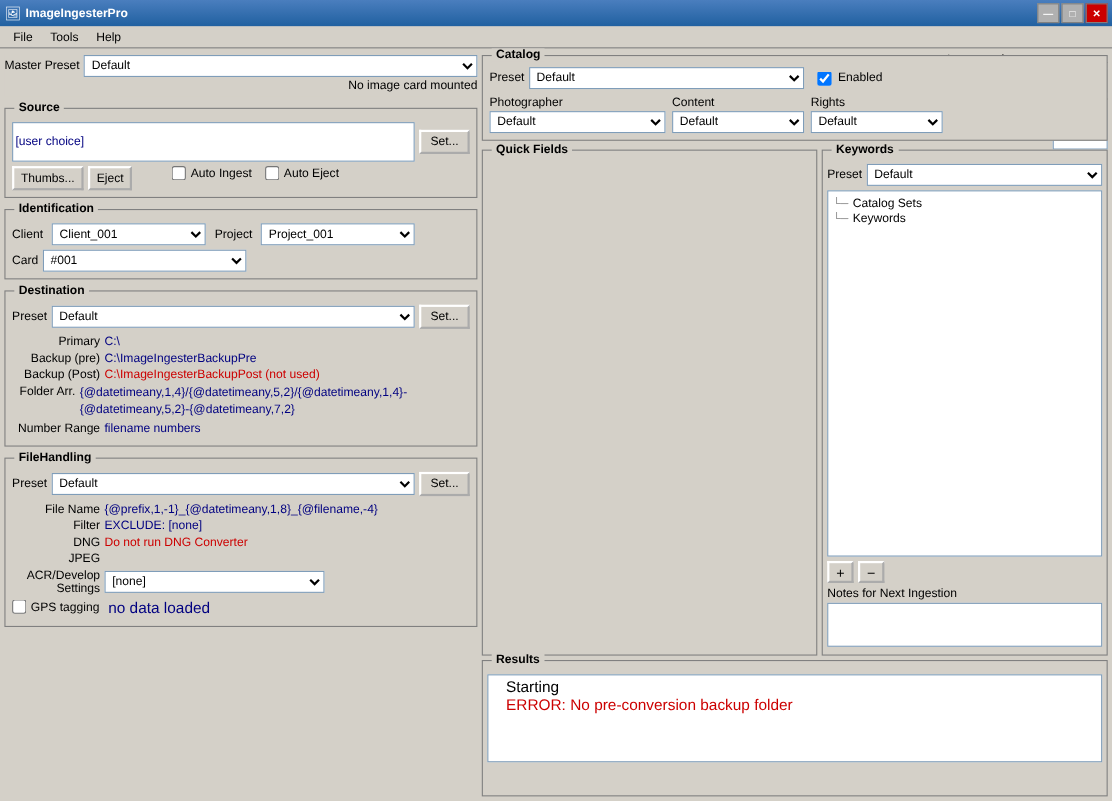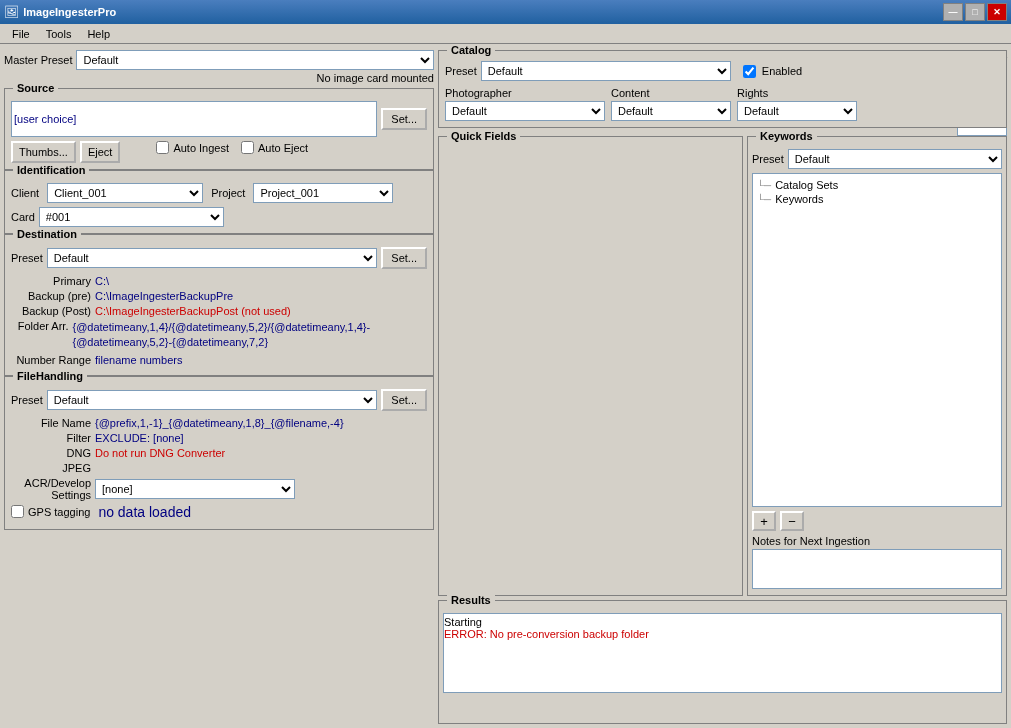--- a/index.html
+++ b/index.html
@@ -63,21 +63,21 @@
       height: calc(728px - 44px);
       padding: 4px;
       gap: 4px;
     }
 
     
     .left-panel {
       width: 430px;
       display: flex;
       flex-direction: column;
-      gap: 0;
+      gap: 10px;
     }
 
     
     .group-box {
       border: 1px solid #808080;
       background: #d4d0c8;
       position: relative;
       padding: 12px 6px 6px 6px;
     }
     .group-box-title {
@@ -284,22 +284,22 @@
       background: #d4d0c8;
       padding: 0 4px;
       font-weight: bold;
       font-size: 11px;
     }
     .results-content {
       background: white;
       border: 1px solid #7f9db9;
       height: 80px;
       overflow-y: auto;
-      padding: 2px 0;
-      font-size: 11px;
+      padding: 2px 16px;
+      font-size: 14px;
     }
     .results-starting { color: #000; }
     .results-error { color: #cc0000; }
 
     
     .results-content::-webkit-scrollbar { width: 14px; }
     .results-content::-webkit-scrollbar-track { background: #f0f0f0; }
     .results-content::-webkit-scrollbar-thumb { background: #c0c0c0; border: 1px solid #808080; }
 
     
@@ -376,21 +376,21 @@
             <span>Auto Eject</span>
           </label>
         </div>
       </div>
     </div>
 
     <div class="group-box">
       <span class="group-box-title">Identification</span>
       <div class="id-row">
         <span class="label">Client</span>
-        <select style="width:156px;">
+        <select style="width:140px;">
           <option value="Client_001">Client_001</option>
         </select>
         <span class="label">Project</span>
         <select style="width:140px;">
           <option value="Project_001">Project_001</option>
         </select>
       </div>
       <div class="card-row">
         <span class="label">Card</span>
         <select style="width:185px;">

